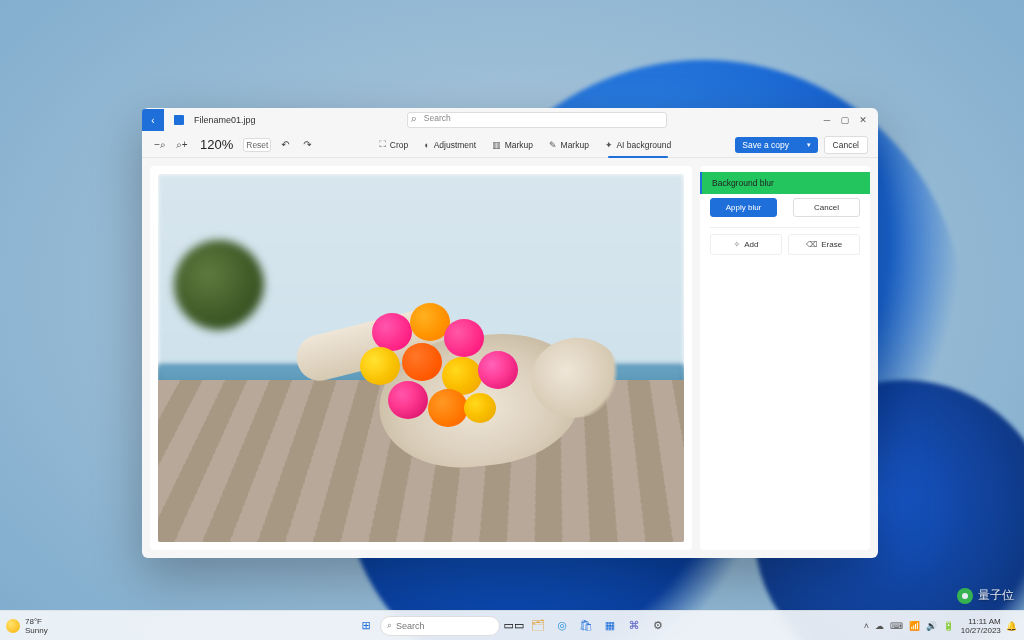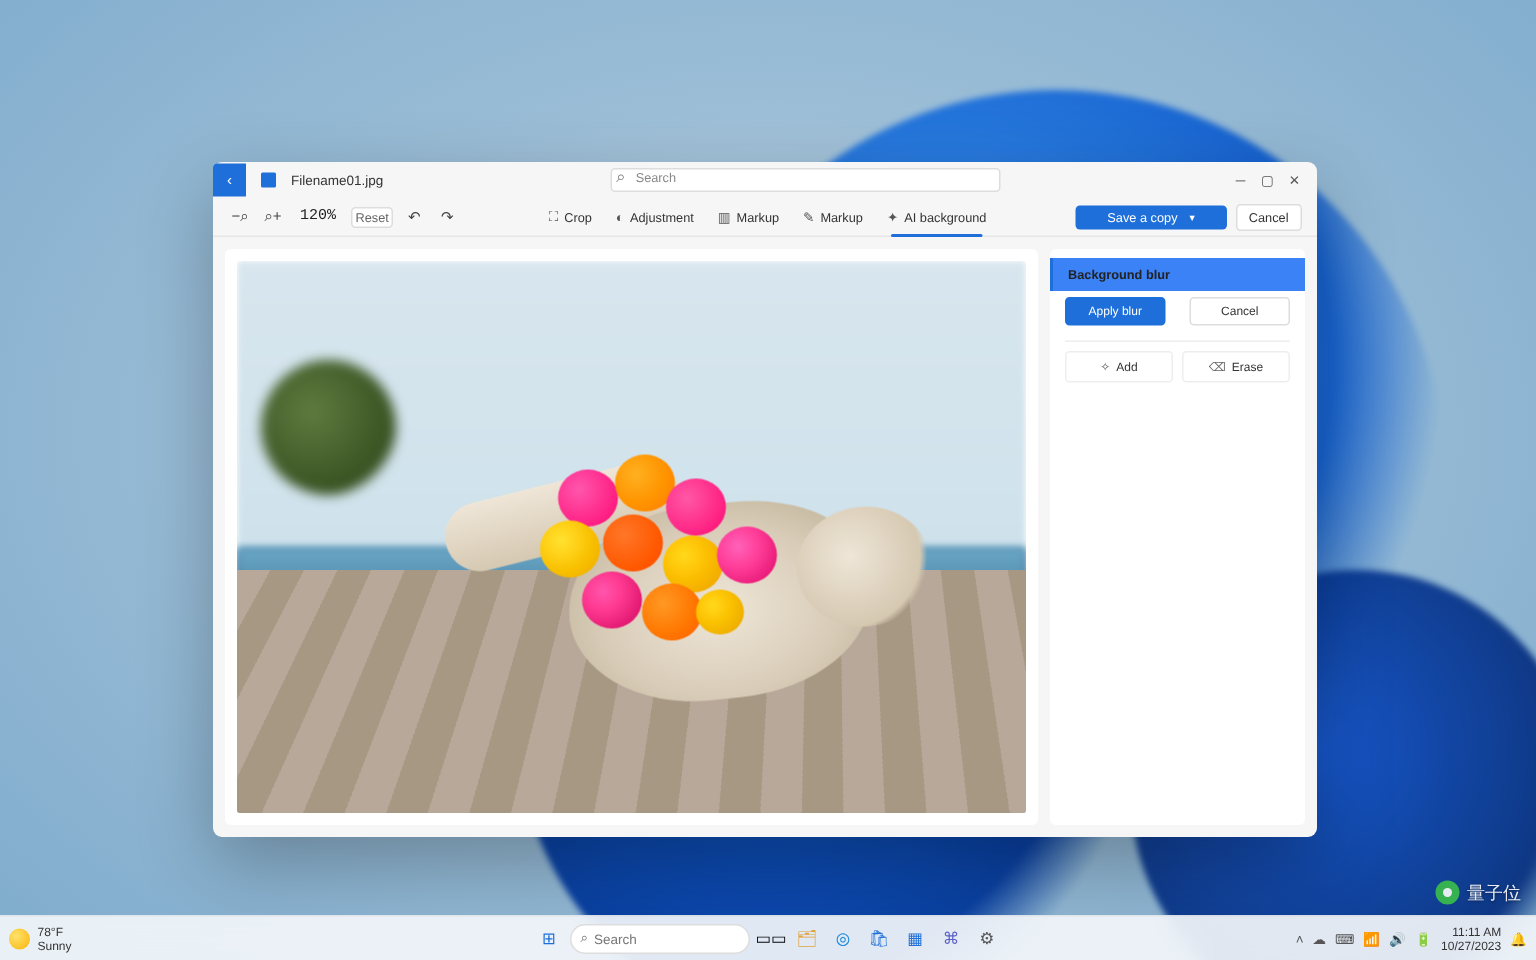--- a/index.html
+++ b/index.html
@@ -33,29 +33,29 @@
   .search-wrap { flex: 1; display: flex; justify-content: center; }
   .search { width: 260px; height: 16px; background: #fff; border: 1px solid #ddd; border-radius: 3px;
     font-size: 8.5px; padding: 0 4px 0 16px; color: #888; position: relative; }
   .search::before { content: "⌕"; position: absolute; left: 3px; top: -1px; font-size: 11px; color: #777; }
   .win-controls { display: flex; gap: 0; }
   .win-controls div { width: 18px; height: 18px; display: flex; align-items: center; justify-content: center;
     font-size: 9px; color: #555; }
 
   .toolbar { height: 26px; display: flex; align-items: center; padding: 0 10px; gap: 6px; border-bottom: 1px solid #e6e6e6; }
   .tb-ico { width: 16px; height: 16px; display: flex; align-items: center; justify-content: center; font-size: 10px; color: #444; }
-  .zoom { font-size: 10px; color: #222; padding: 0 4px; font-family: Liberation Mono, monospace; }
+  .zoom { font-size: 13px; color: #222; padding: 0 4px; }
   .reset { font-size: 8.5px; color: #666; padding: 1px 2px; border: 1px solid #ddd; border-radius: 3px; background: #fff; }
   .tb-group { display: flex; align-items: center; gap: 4px; font-size: 8.5px; color: #333; padding: 2px 5px; border-radius: 3px; }
   .tb-group.active { position: relative; }
   .tb-group.active::after { content: ""; position: absolute; bottom: -6px; left: 8px; right: 8px; height: 2px; background: #1e6fd9; border-radius: 1px; }
   .tb-group .gi { font-size: 9px; color: #555; }
   .spacer { flex: 1; }
-  .save-btn { background: #1e6fd9; color: #fff; font-size: 8.5px; padding: 3px 21px; border-radius: 3px;
-    display: flex; align-items: center; gap: 8px; }
+  .save-btn { background: #1e6fd9; color: #fff; font-size: 8.5px; padding: 3px 7px; border-radius: 3px;
+    display: flex; align-items: center; gap: 18px; }
   .save-btn .caret { font-size: 7px; }
   .cancel-btn { font-size: 8.5px; color: #333; padding: 3px 8px; border: 1px solid #ddd; border-radius: 3px; background: #fff; }
 
   .body { flex: 1; display: flex; gap: 8px; padding: 8px; }
   .canvas { flex: 1; background: #fff; border-radius: 4px; overflow: hidden; position: relative; }
   .canvas-inner { position: absolute; inset: 8px; border-radius: 2px; overflow: hidden; }
   
   .sky { position: absolute; inset: 0; background: linear-gradient(#d8e6ee 0%, #cfe2ec 52%, #5f93b3 52%, #2b5f80 58%, #2b5f80 60%); filter: blur(2px); }
   .water { position: absolute; left: 0; right: 0; top: 52%; height: 20%;
     background: linear-gradient(#6aa6c6, #2b6488); filter: blur(3px); }
@@ -80,21 +80,21 @@
   .p4 { left: 28px; top: 52px; background: radial-gradient(circle at 35% 35%, #ffe14d, #e2a800); }
   .p5 { left: 70px; top: 48px; background: radial-gradient(circle at 35% 35%, #ff7c3a, #e24e00); }
   .p6 { left: 110px; top: 62px; background: radial-gradient(circle at 35% 35%, #ffd83a, #e09e00); }
   .p7 { left: 56px; top: 86px; background: radial-gradient(circle at 35% 35%, #ff5ea6, #b80d58); }
   .p8 { left: 96px; top: 94px; background: radial-gradient(circle at 35% 35%, #ff9c3a, #e26200); }
   .p9 { left: 132px; top: 98px; background: radial-gradient(circle at 35% 35%, #ffd83a, #dca200); width: 32px; height: 30px; }
   .p10{ left: 146px; top: 56px; background: radial-gradient(circle at 35% 35%, #ff6ab2, #c20f60); }
 
   .panel { width: 170px; background: #fff; border-radius: 4px; padding: 6px 0; display: flex; flex-direction: column; }
   .panel .sec-link { font-size: 8.5px; color: #333; padding: 6px 10px; }
-  .panel .sec-head { font-size: 8.5px; color: #222; padding: 6px 10px; border-left: 2px solid #1e6fd9; background: #3b82f6; font-weight: bold; }
+  .panel .sec-head { font-size: 8.5px; color: #222; padding: 6px 10px; border-left: 2px solid #1e6fd9; background: #22c55e; }
   .panel .row { padding: 6px 10px; }
   .panel .lbl-row { display: flex; justify-content: space-between; align-items: center; font-size: 8px; color: #333; }
   .mini-ico { font-size: 8px; color: #555; margin-right: 3px; }
   .slider { position: relative; height: 14px; margin-top: 4px; }
   .slider .track { position: absolute; left: 0; right: 0; top: 6px; height: 2px; background: #d9d9d9; border-radius: 2px; }
   .slider .fill { position: absolute; left: 0; top: 6px; height: 2px; background: #1e6fd9; border-radius: 2px; }
   .slider .thumb { position: absolute; top: 2px; width: 10px; height: 10px; background: #fff; border: 2px solid #1e6fd9; border-radius: 50%; }
   .btn-row { display: flex; gap: 16px; padding: 4px 10px 8px; }
   .btn-row .btn { flex: 1; font-size: 8px; text-align: center; padding: 4px 0; border-radius: 3px; border: 1px solid #ddd; background: #fff; color: #333; }
   .btn-row .btn.primary { background: #1e6fd9; border-color: #1e6fd9; color: #fff; }
@@ -111,21 +111,21 @@
   .sun { width: 14px; height: 14px; border-radius: 50%;
     background: radial-gradient(circle at 35% 35%, #ffe36b, #f9b20a); }
   .wtxt { font-size: 8px; line-height: 9px; color: #333; }
   .center-tray { position: absolute; left: 50%; transform: translateX(-50%); display: flex; gap: 4px; align-items: center; }
   .tbi { width: 20px; height: 20px; border-radius: 3px; display: flex; align-items: center; justify-content: center; font-size: 11px; }
   .searchpill { width: 120px; height: 20px; background: #fff; border: 1px solid #ddd; border-radius: 11px; font-size: 9px; color: #777; display: flex; align-items: center; padding-left: 6px; gap: 4px; }
   .right-tray { margin-left: auto; display: flex; align-items: center; gap: 6px; font-size: 8px; color: #333; }
   .right-tray .ic { font-size: 9px; color: #555; }
   .clock { text-align: right; line-height: 9px; }
 
-  .watermark { position: absolute; right: 10px; bottom: 36px; display: flex; align-items: flex-start; gap: 5px; color: #fff; font-size: 12px; opacity: .9; text-shadow: 0 1px 2px rgba(0,0,0,.5); }
+  .watermark { position: absolute; right: 10px; bottom: 36px; display: flex; align-items: flex-end; gap: 5px; color: #fff; font-size: 12px; opacity: .9; text-shadow: 0 1px 2px rgba(0,0,0,.5); }
   .wm-ico { width: 16px; height: 16px; border-radius: 50%; background: #3bbf4a; display: flex; align-items: center; justify-content: center; font-size: 9px; position: relative; }
   .wm-ico::after { content: ""; position: absolute; width: 6px; height: 6px; border-radius: 50%; background: #fff; }
 </style>
 </head>
 <body>
 
 <div class="desktop">
   <div class="bloom bloom1"></div>
   <div class="bloom bloom2"></div>
   <div class="bloom bloom3"></div>

